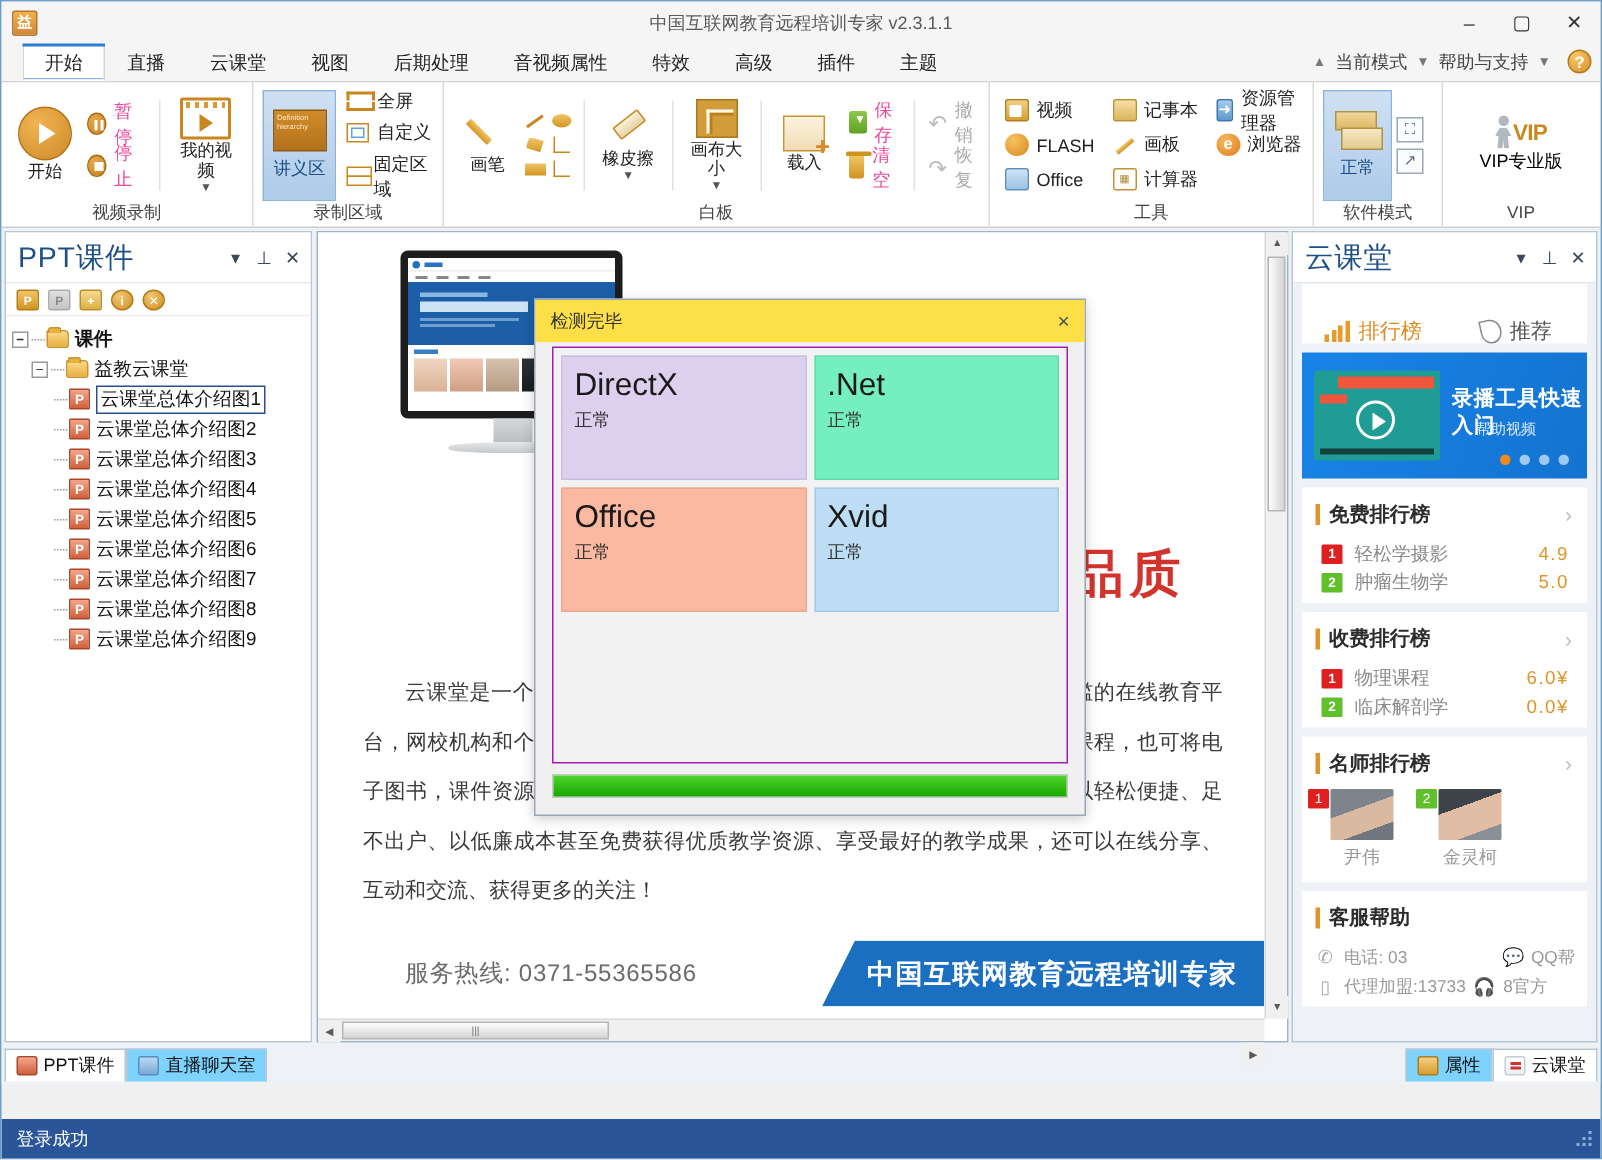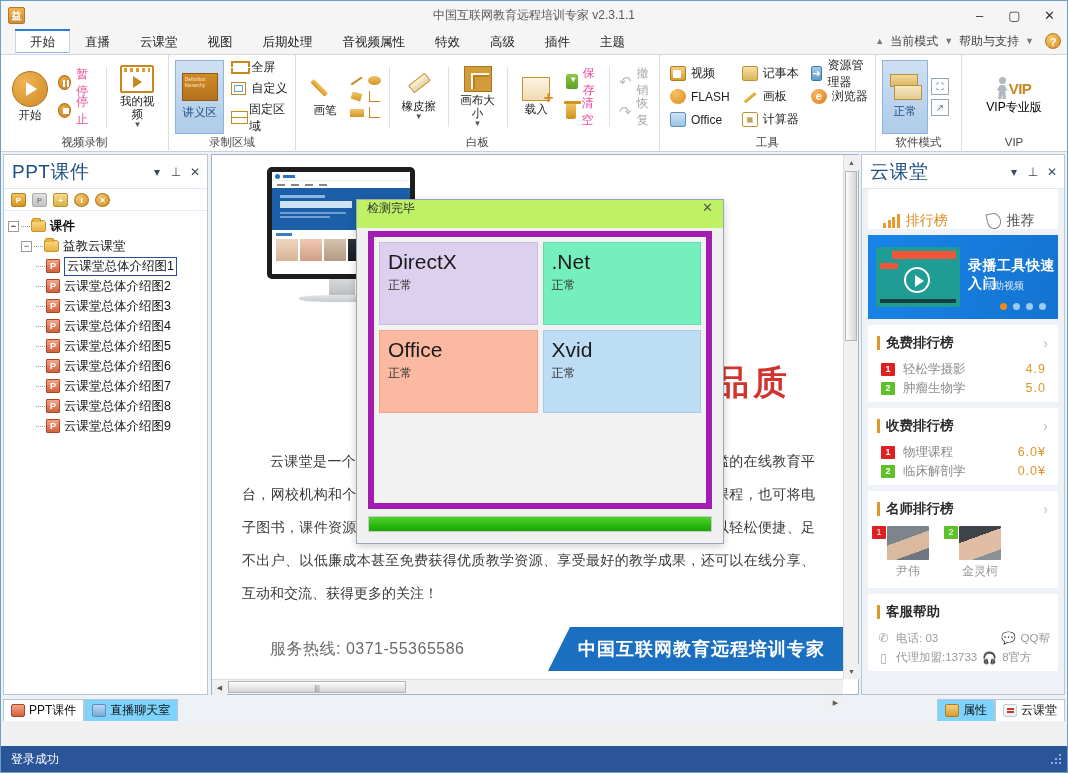--- a/index.html
+++ b/index.html
@@ -956,25 +956,25 @@
         <span>属性</span>
       </div>
       <div class="dtab active">
         <span class="dtab-ico di-cloud"></span>
         <span>云课堂</span>
       </div>
     </div>
   </div>
 
   <div style="position:absolute;left:355px;top:198px;width:368px;height:345px;background:#f0f0f0;border:1px solid #9ba7b4;box-shadow:0 2px 8px rgba(0,0,0,.2);">
-    <div style="height:28px;display:flex;background:#bef264;">
+    <div style="height:28px;display:flex;align-items:center;background:#fde047;font-family:Liberation Mono, monospace;">
       <span style="margin-left:10px;font-size:12px;color:#333">检测完毕</span>
       <span style="margin-left:auto;margin-right:10px;font-size:13px;color:#555;cursor:pointer">✕</span>
     </div>
-    <div style="position:absolute;left:11px;top:31px;right:11px;bottom:34px;background:#f2f2f2;border:6px solid #a21caf;">
+    <div style="position:absolute;left:11px;top:31px;right:11px;bottom:34px;background:#f2f2f2;border:1px solid #a21caf;">
       <div style="display:grid;grid-template-columns:1fr 1fr;gap:5px;padding:5px;">
         <div style="height:83px;background:#ddd0ef;border:1px solid #cbbde0;padding:6px 0 0 8px">
           <div style="font-size:21px;color:#1a1a1a;line-height:26px">DirectX</div>
           <div style="font-size:12px;color:#333;margin-top:2px">正常</div>
         </div>
         <div style="height:83px;background:#76efbf;border:1px solid #63dcae;padding:6px 0 0 8px">
           <div style="font-size:21px;color:#1a1a1a;line-height:26px">.Net</div>
           <div style="font-size:12px;color:#333;margin-top:2px">正常</div>
         </div>
         <div style="height:83px;background:#fab9a0;border:1px solid #eda88e;padding:6px 0 0 8px">

